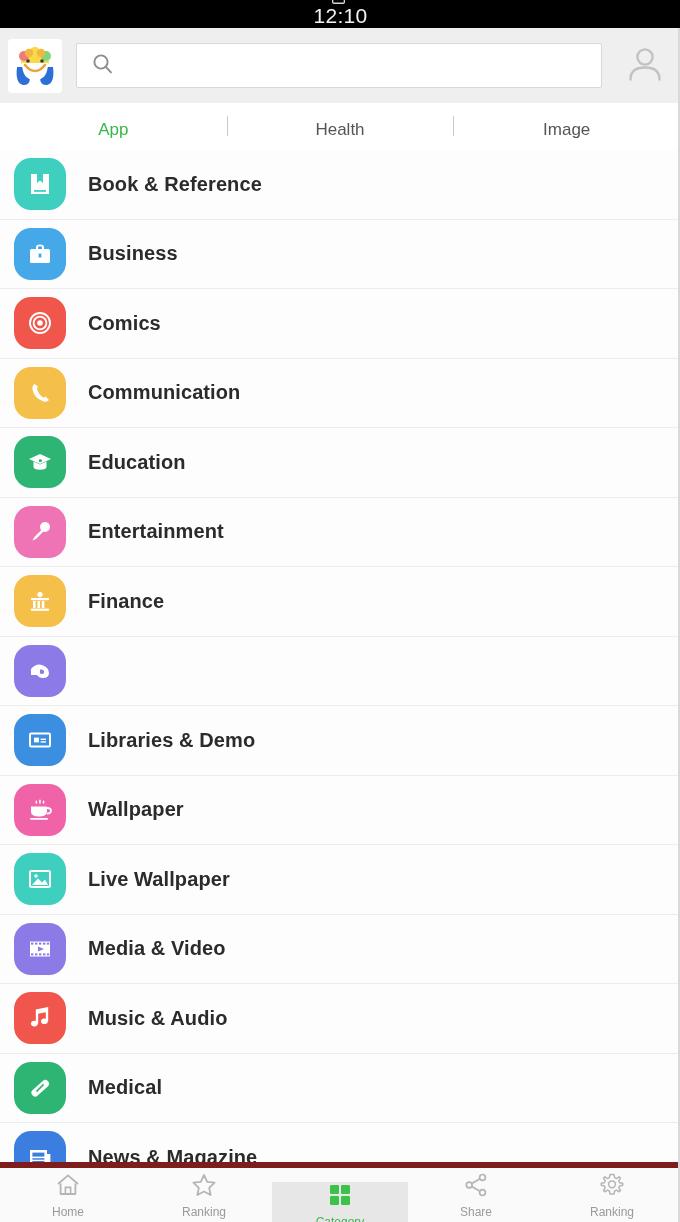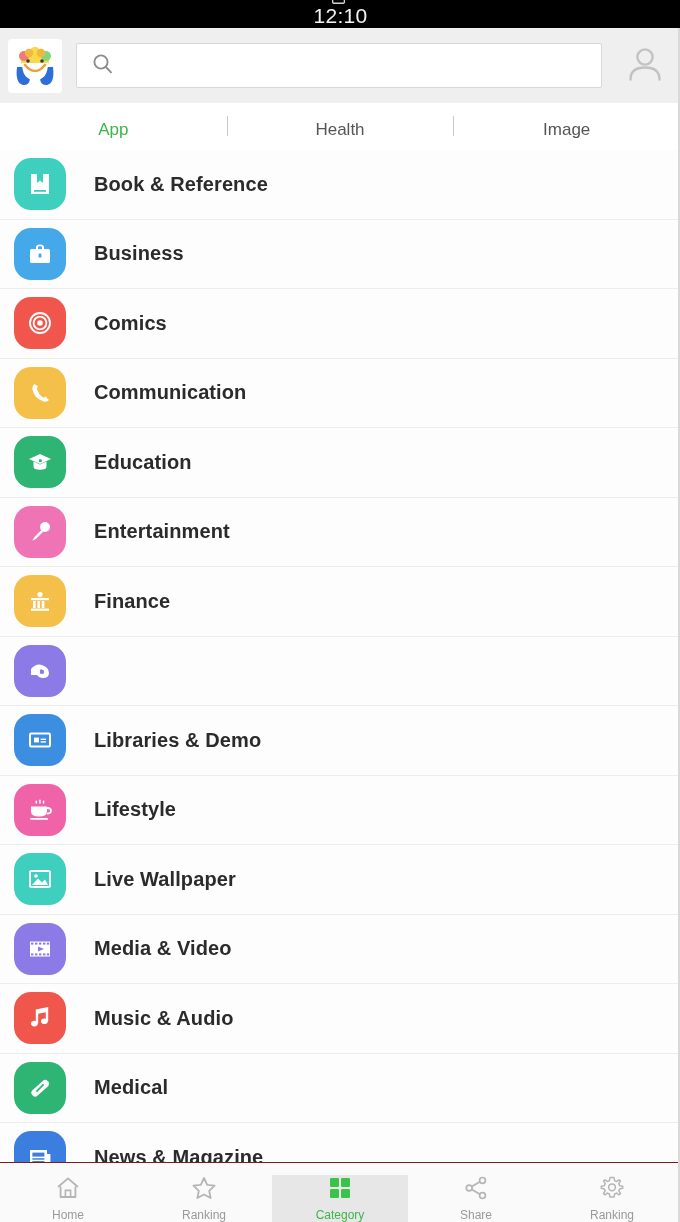--- a/index.html
+++ b/index.html
@@ -75,29 +75,29 @@
   }
   .cat-row {
     height: 69.5px; display: flex; align-items: center;
     border-bottom: 1px solid #ececec; background: #fdfdfd;
   }
   .cat-icon {
     width: 52px; height: 52px; margin-left: 14px; flex: 0 0 auto;
     border-radius: 17px; display: flex; align-items: center; justify-content: center;
   }
   .cat-label {
-    margin-left: 28px; font-size: 20px; font-weight: bold;
+    margin-left: 22px; font-size: 20px; font-weight: bold;
     color: #2b2b2b; letter-spacing: 0.1px;
   }
 
   
   #bottom-nav {
     position: absolute; bottom: 0; left: 0; width: 680px; height: 60px;
-    background: #fafafa; border-top: 1px solid #7f1d1d;
-    display: flex; align-items: flex-end;
+    background: #fafafa; border-top: 6px solid #7f1d1d;
+    display: flex; align-items: center;
   }
   .nav-item {
     flex: 1 1 0; display: flex; flex-direction: column;
     align-items: center; justify-content: center; gap: 3px;
   }
   .nav-item.active { background: #e7e7e7; margin-top: 20px; }
   .nav-label { font-size: 12px; color: #9a9a9a; }
   .nav-item.active .nav-label { color: #3cb54a; }
   #right-edge {
     position: absolute; top: 28px; right: 0; width: 2px; height: 1194px;
@@ -293,21 +293,21 @@
       <div class="cat-icon" style="background:#f063a8">
         <svg width="28" height="28" viewBox="0 0 28 28">
           <rect x="9.6" y="4.4" width="1.5" height="3.4" rx="0.7" fill="#ffffff"></rect>
           <rect x="13.2" y="3.6" width="1.5" height="4.2" rx="0.7" fill="#ffffff"></rect>
           <rect x="16.8" y="4.4" width="1.5" height="3.4" rx="0.7" fill="#ffffff"></rect>
           <path d="M5 10.4 H21 V15.6 Q21 20.6 13 20.6 Q5 20.6 5 15.6 Z" fill="#ffffff"></path>
           <path d="M21 12 Q25 12 25 14.8 Q25 17.6 21 17.6" fill="none" stroke="#ffffff" stroke-width="1.8"></path>
           <rect x="4" y="22" width="18" height="1.8" rx="0.9" fill="#ffffff"></rect>
         </svg>
       </div>
-      <div class="cat-label">Lifestyle</div>
+      <div class="cat-label">Wallpaper</div>
     </div>
 
     <div class="cat-row">
       <div class="cat-icon" style="background:#3ecfbe">
         <svg width="28" height="28" viewBox="0 0 28 28">
           <rect x="4" y="6" width="20" height="16" rx="1.5" fill="none" stroke="#ffffff" stroke-width="2"></rect>
           <circle cx="10" cy="11" r="1.8" fill="#ffffff"></circle>
           <path d="M6 20 L12 13.4 L16 17.4 L19 14.4 L22 20 Z" fill="#ffffff"></path>
         </svg>
       </div>

